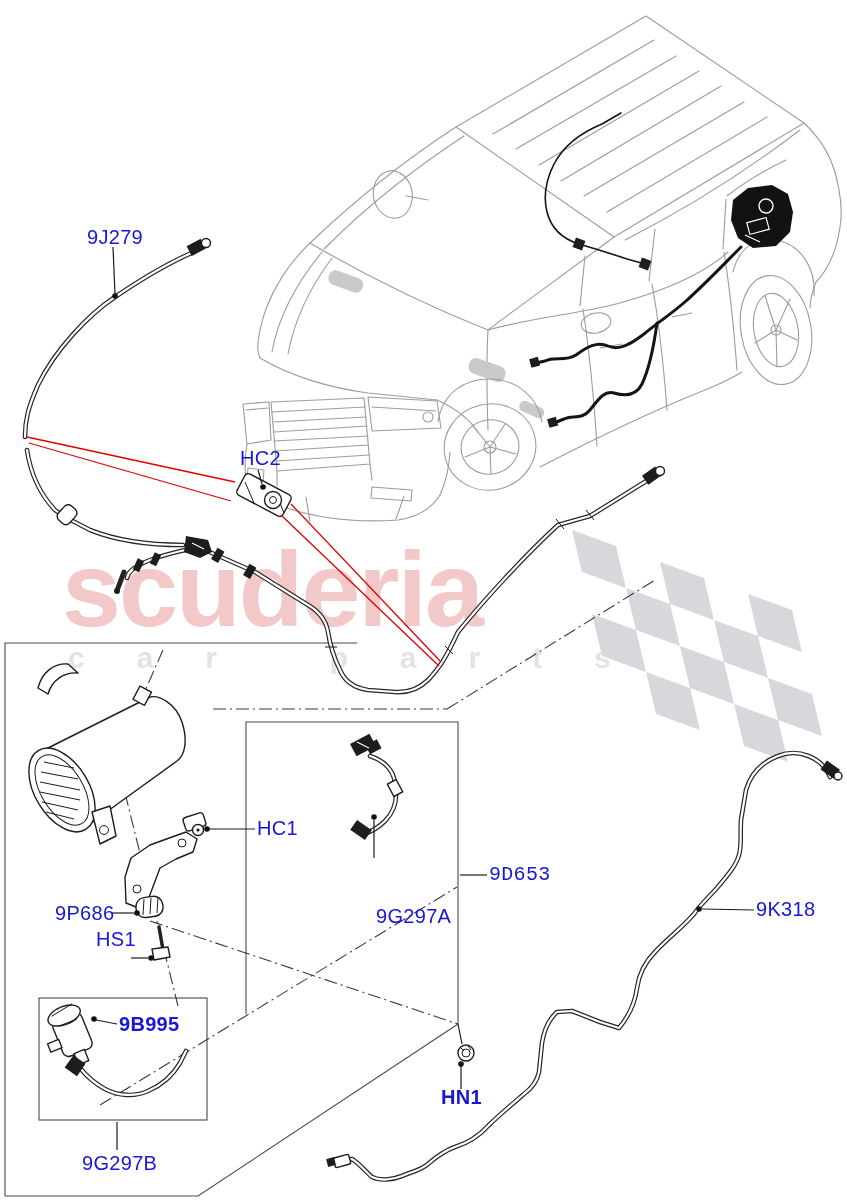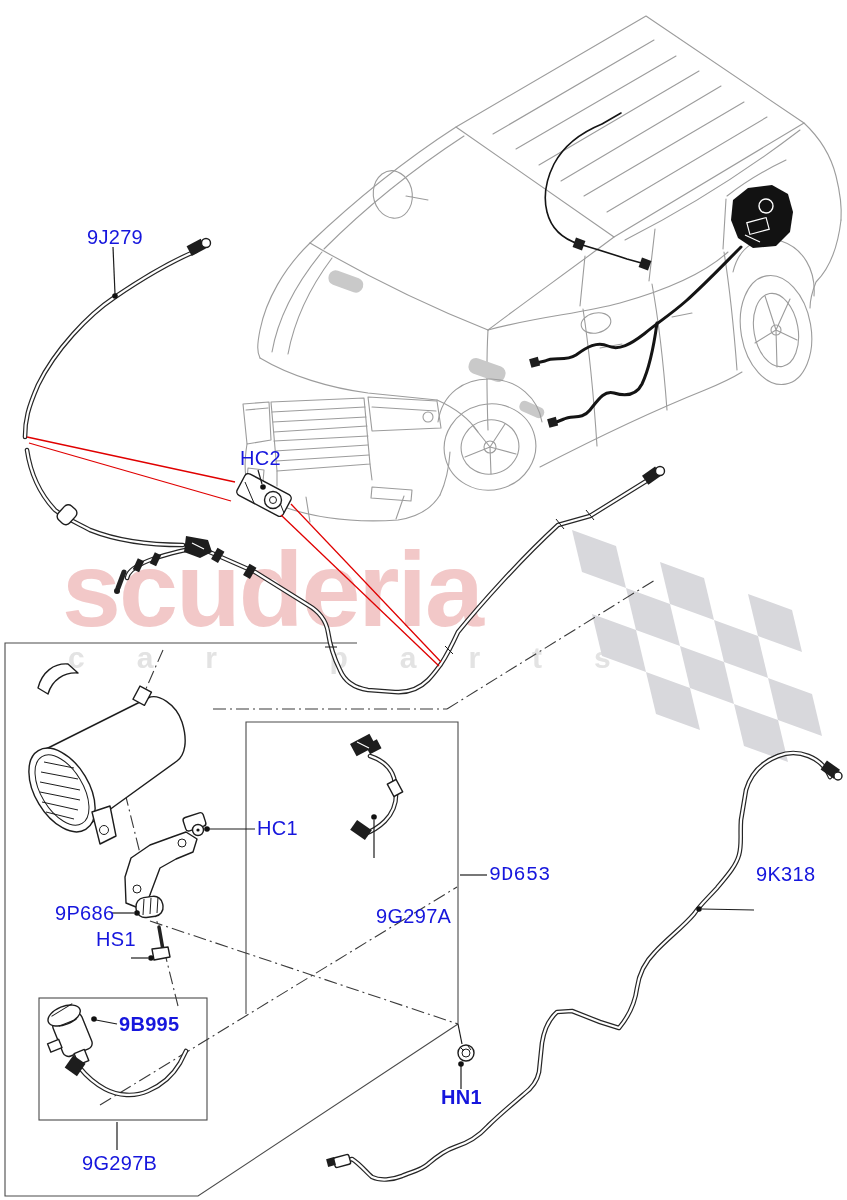--- a/index.html
+++ b/index.html
@@ -304,15 +304,15 @@
   <div class="part-label" style="left:87px;top:229px;">9J279</div>
   <div class="part-label" style="left:240px;top:450px;">HC2</div>
   <div class="part-label" style="left:257px;top:820px;">HC1</div>
   <div class="part-label" style="left:367px;top:908px;margin-left:9px;">9G297A</div>
   <div class="part-label" style="left:489px;top:866px;font-family:Liberation Mono, monospace;">9D653</div>
   <div class="part-label" style="left:55px;top:905px;">9P686</div>
   <div class="part-label" style="left:96px;top:931px;">HS1</div>
   <div class="part-label" style="left:119px;top:1016px;font-weight:bold;">9B995</div>
   <div class="part-label" style="left:82px;top:1155px;">9G297B</div>
   <div class="part-label" style="left:441px;top:1089px;font-weight:bold;">HN1</div>
-  <div class="part-label" style="left:756px;top:866px;">9K318</div>
+  <div class="part-label" style="left:756px;top:901px;">9K318</div>
 
 </div>
 
 </body></html>

